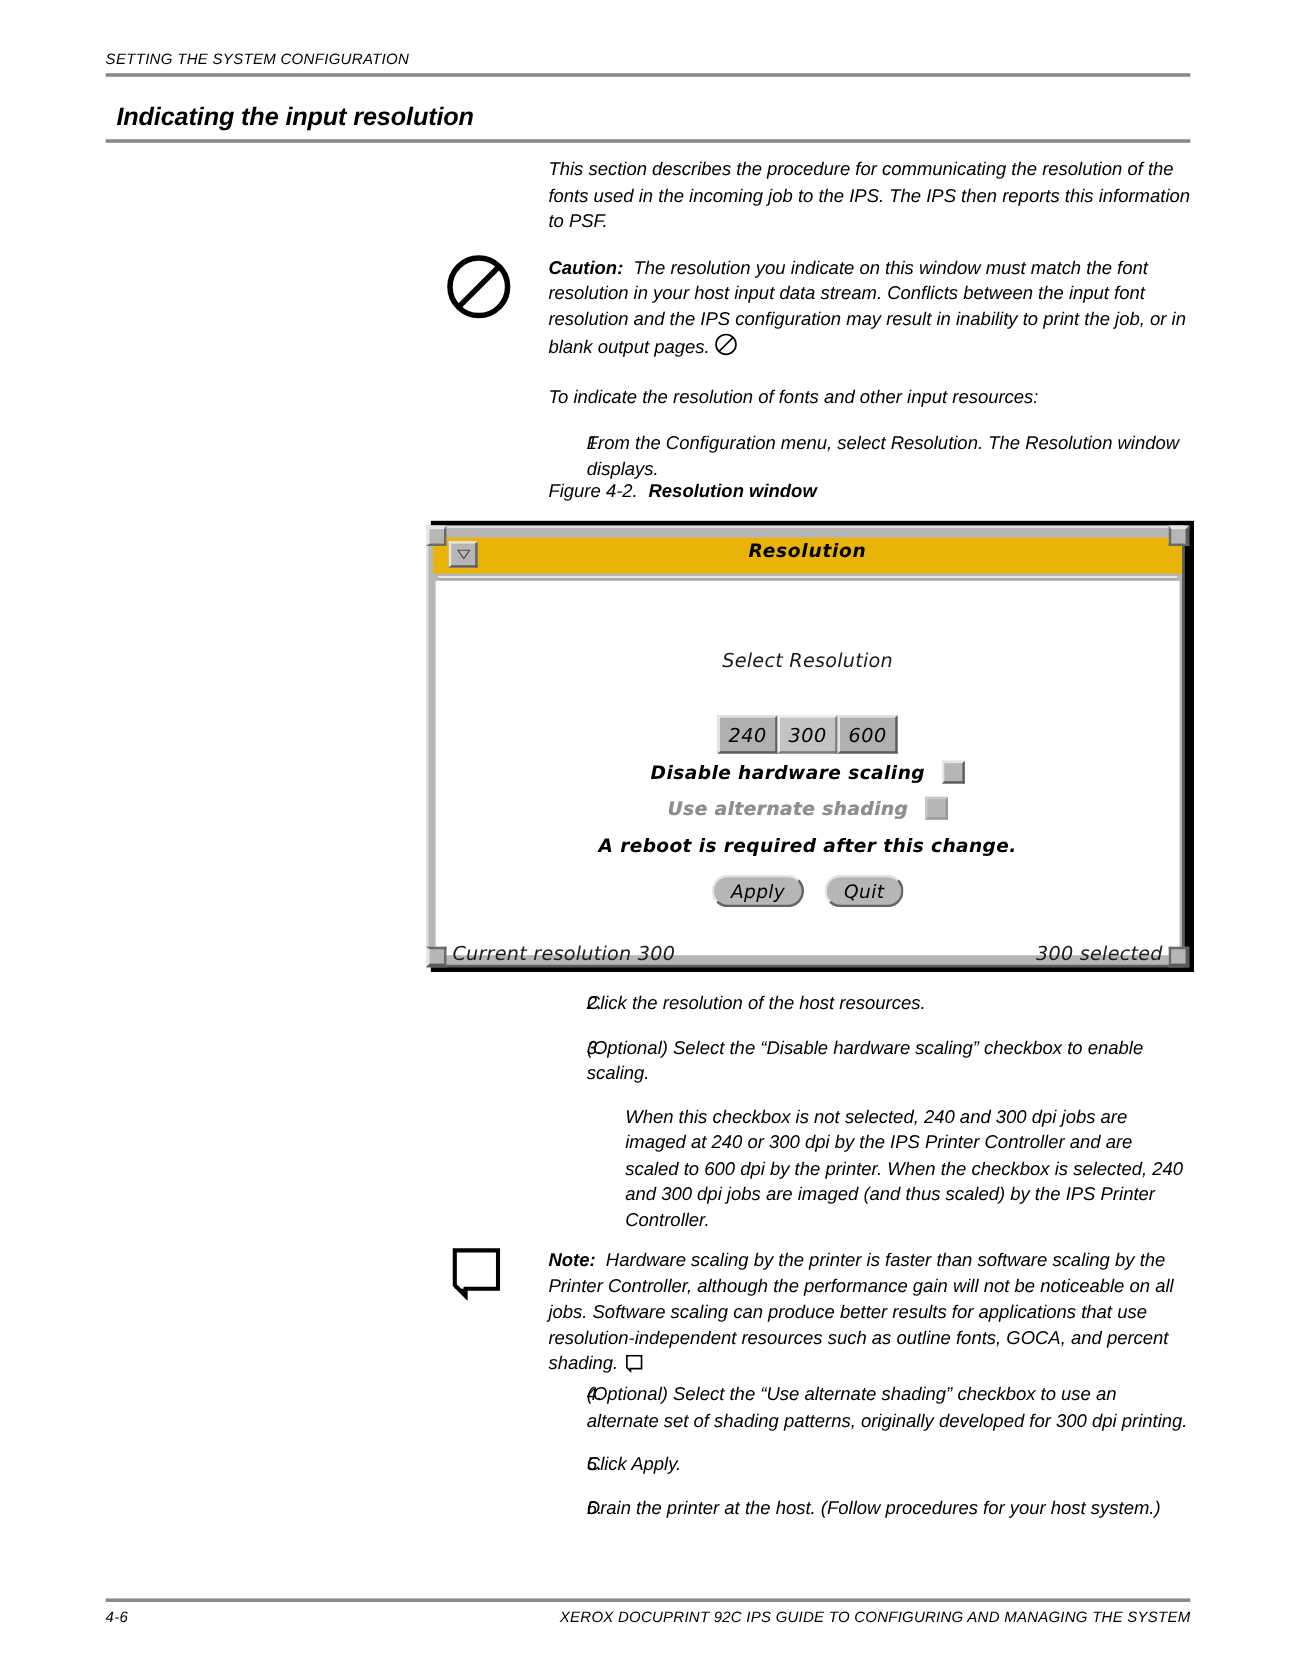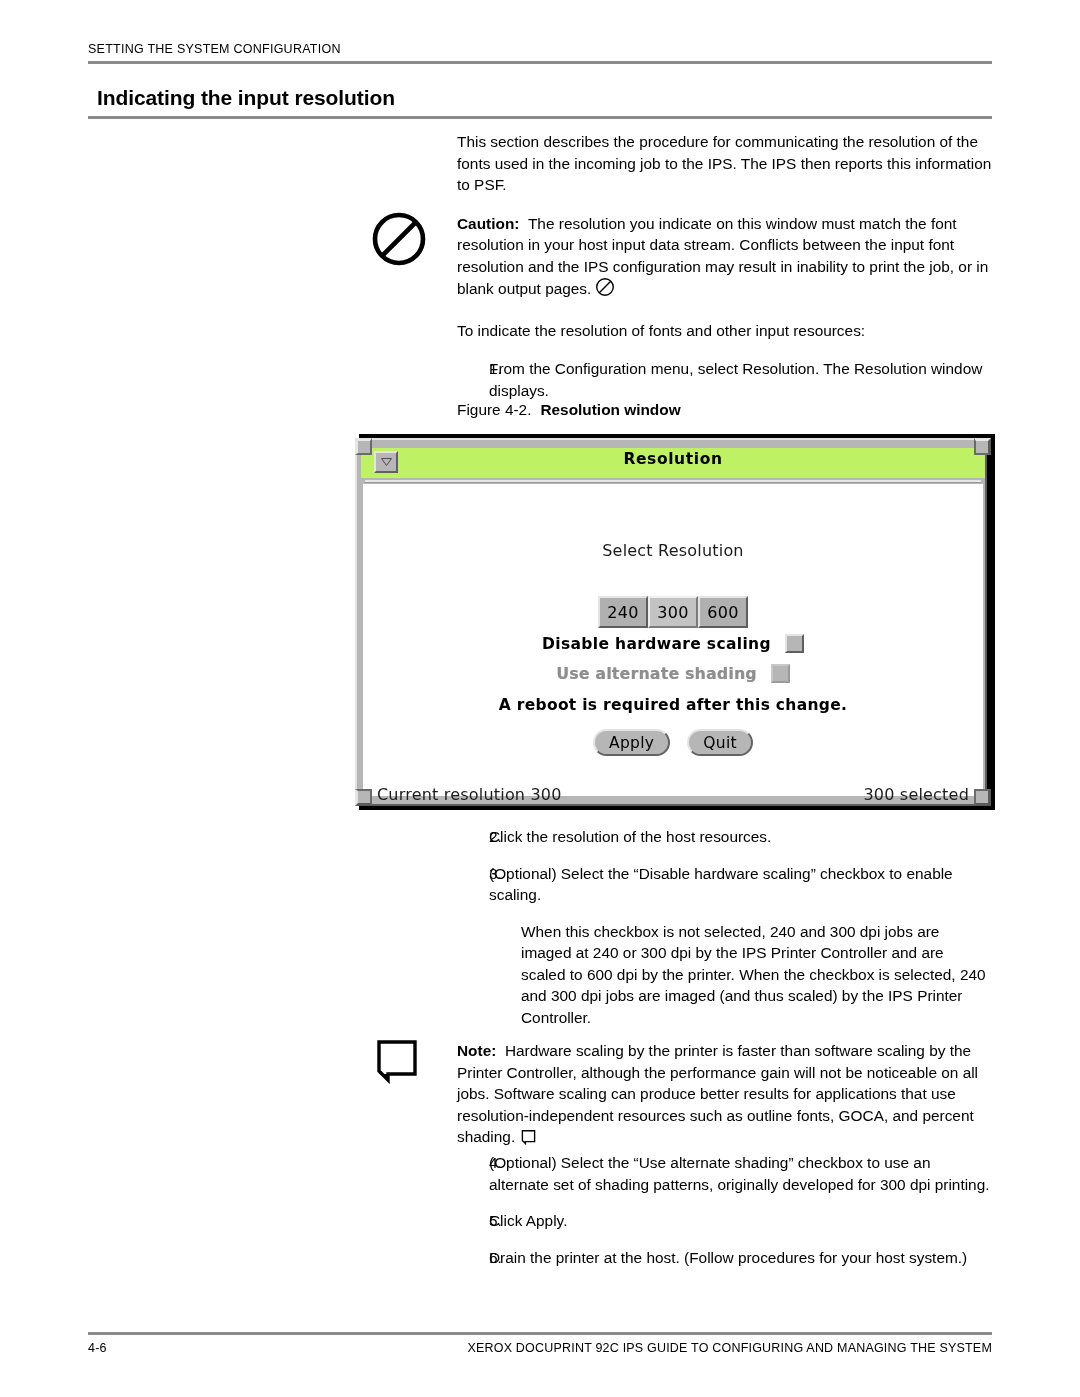--- a/index.html
+++ b/index.html
@@ -13,20 +13,21 @@
     font-family: "Liberation Sans", sans-serif;
     color: #000000;
     position: relative;
     overflow: hidden;
   }
   .page {
     position: absolute;
     left: 0; top: 0;
     width: 1080px;
     height: 1397px;
+    font-style: italic;
   }
 
   
   .running-header {
     position: absolute;
     left: 88px;
     top: 42px;
     width: 904px;
   }
   .running-header-text {
@@ -181,21 +182,21 @@
     border-bottom: 3px solid #5a5a5a; border-right: 3px solid #5a5a5a;
     border-left: 2px solid #6a6a6a; border-top: 2px solid #6a6a6a;
     background: #b6b6b6; }
 
   
   .titlebar {
     position: absolute;
     left: 4px; top: 8px;
     width: 624px;
     height: 30px;
-    background: #bef264;
+    background: #eab308;
     z-index: 4;
   }
   .win-menu-btn {
     position: absolute;
     left: 13px;
     top: 3px;
     width: 24px;
     height: 22px;
     background: #b6b6b6;
     border-top: 2px solid #e4e4e4;

